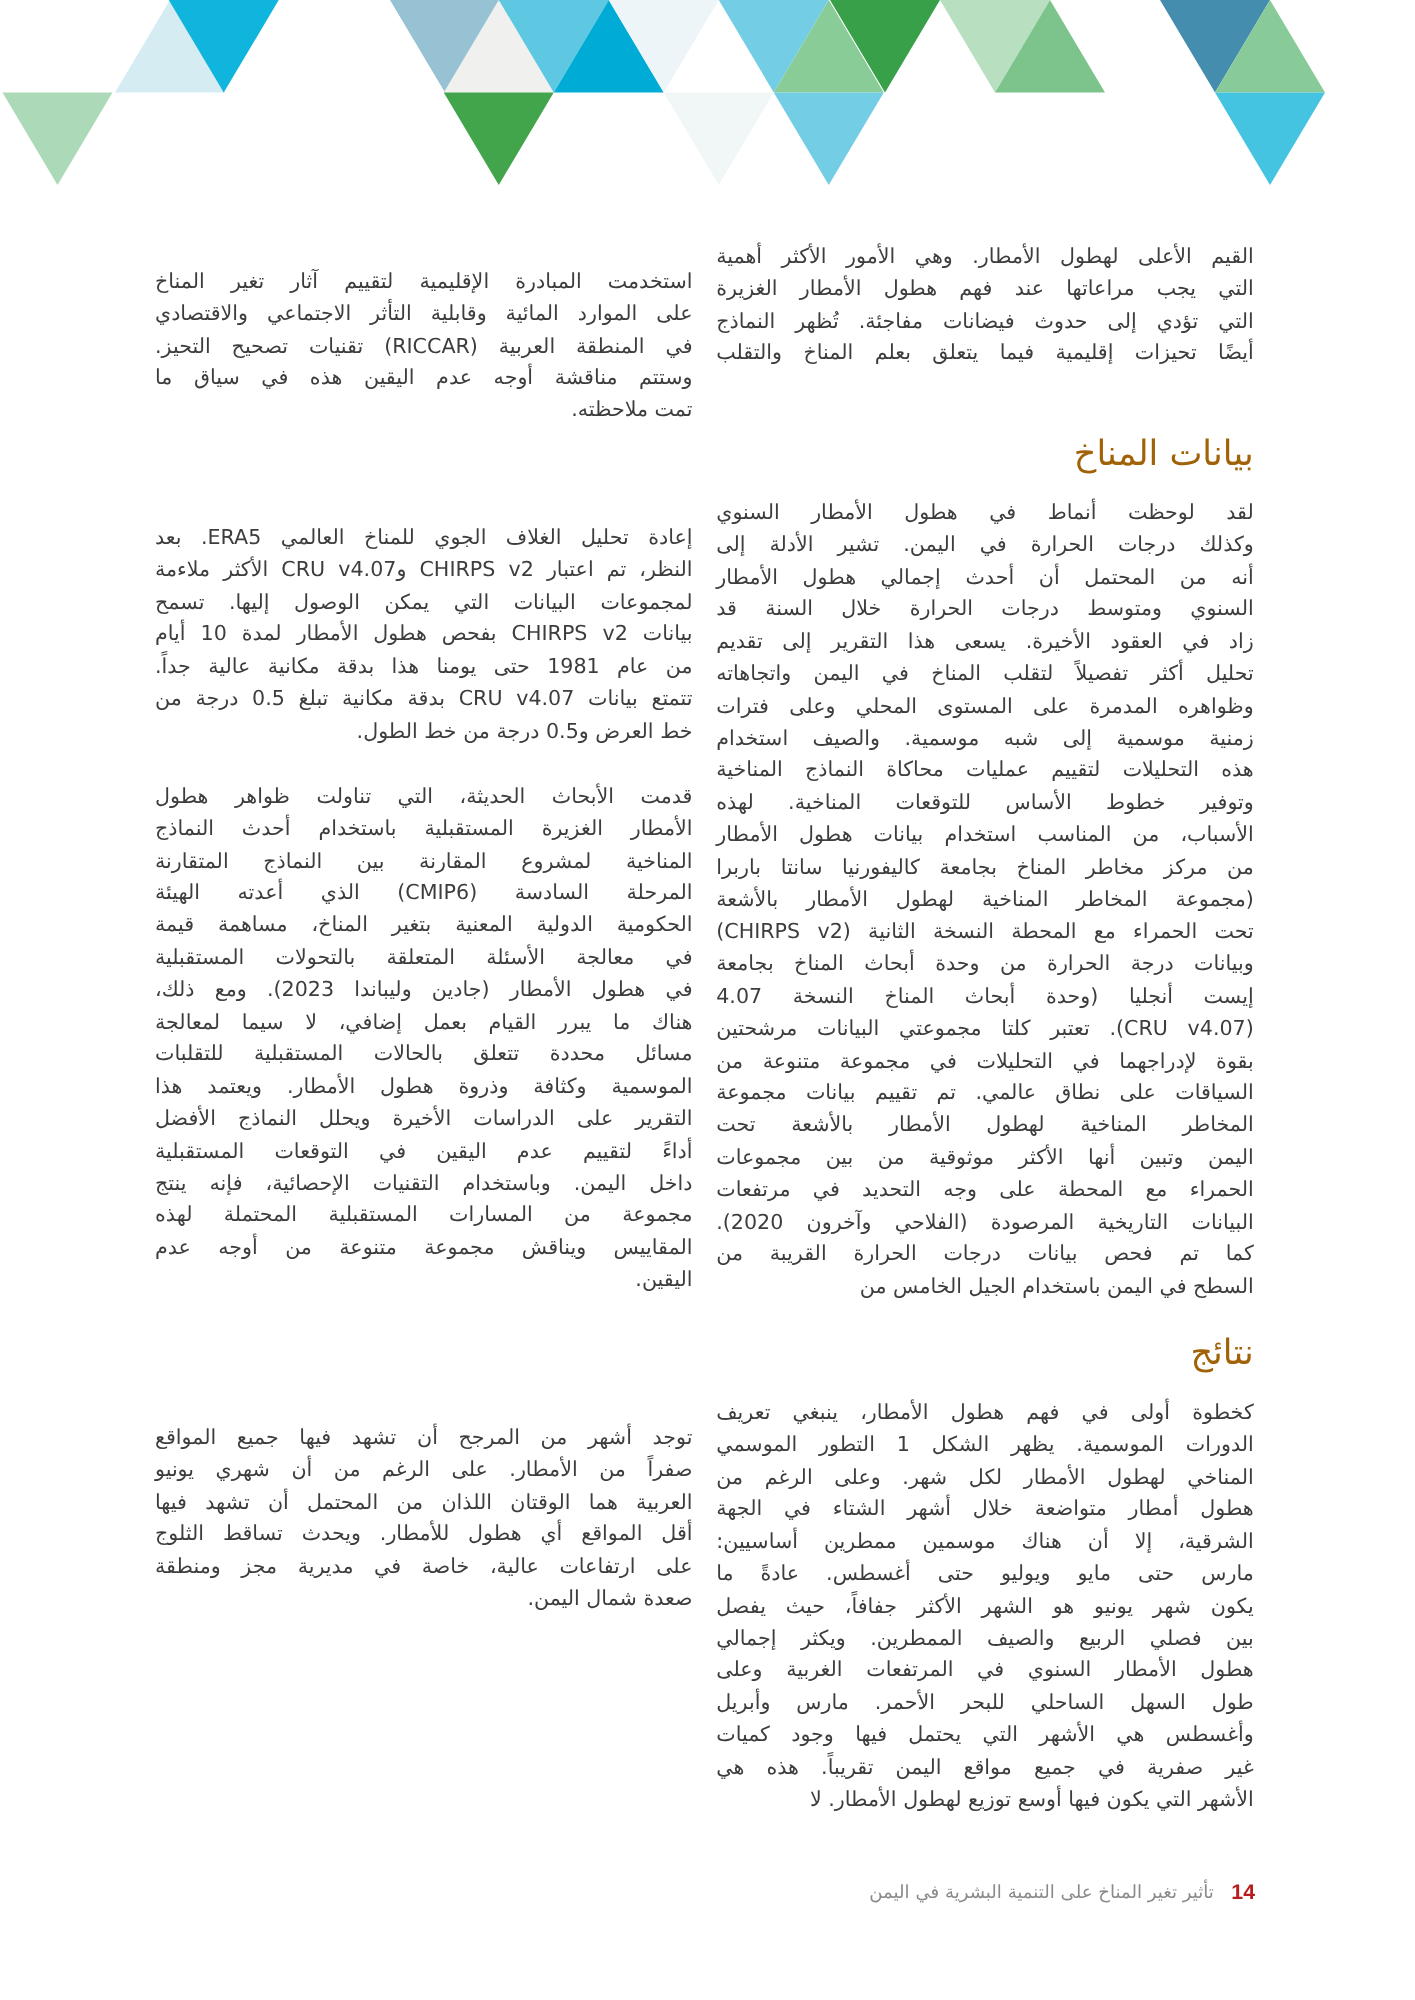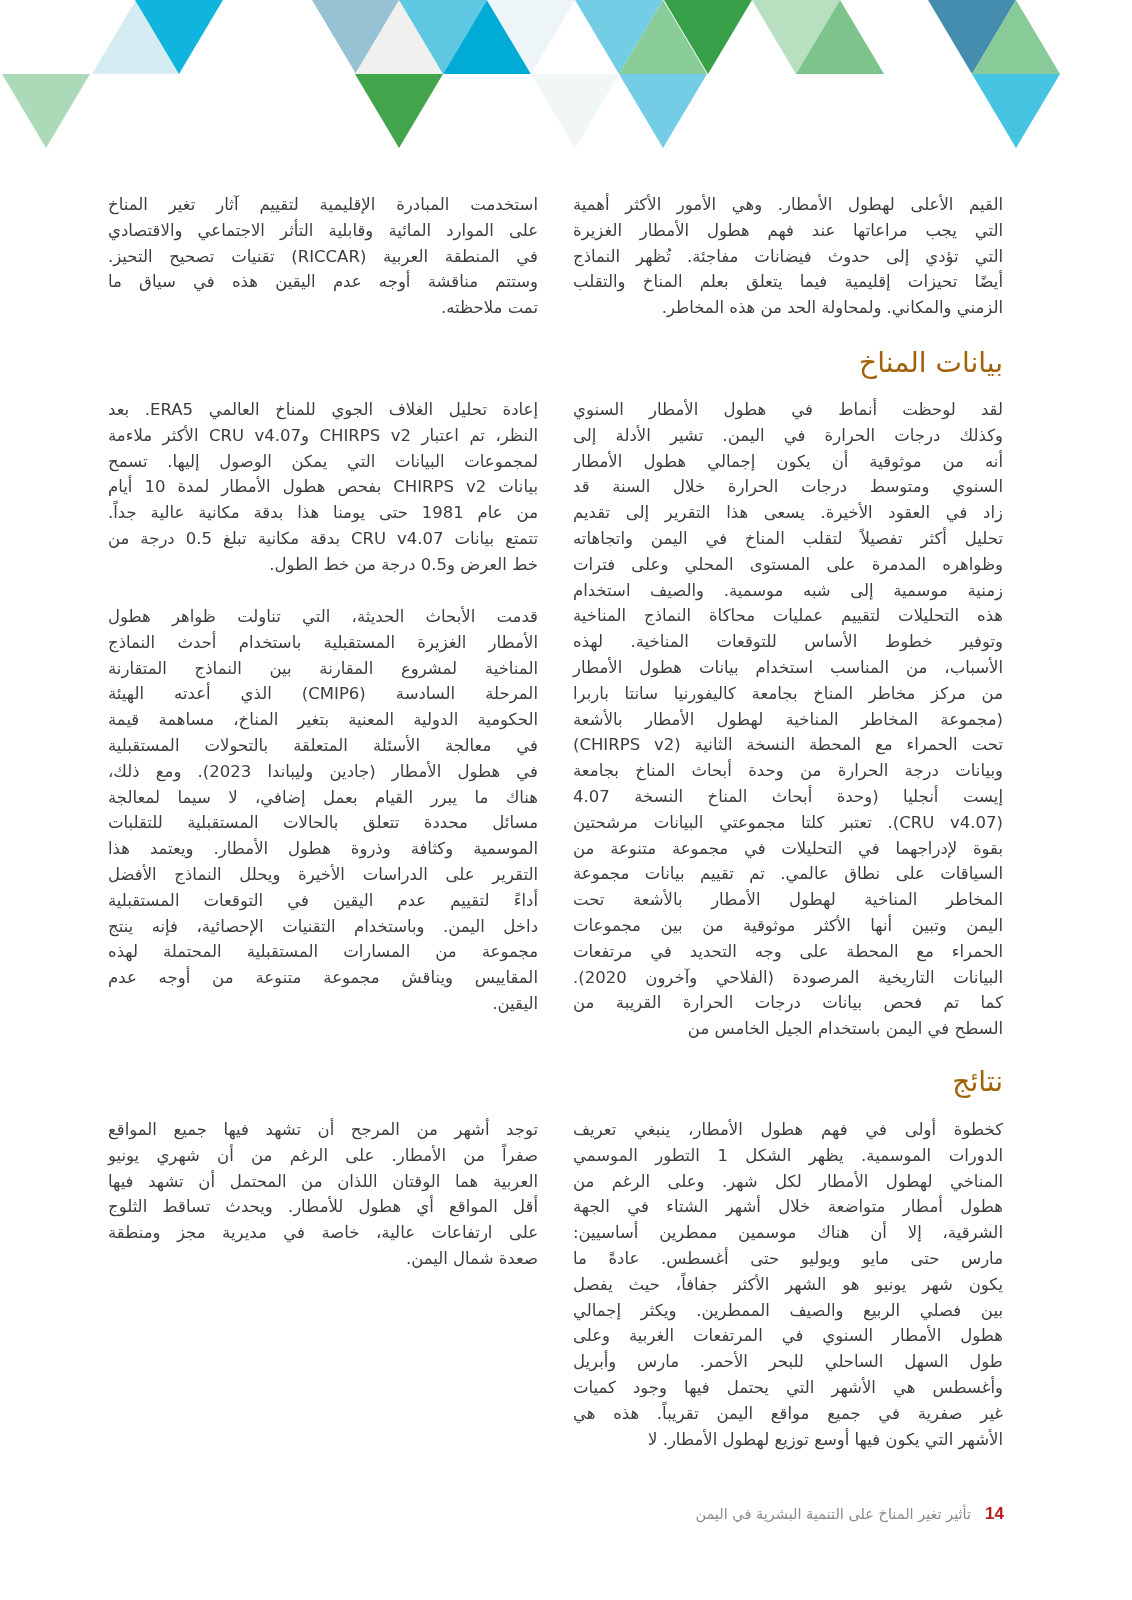--- a/index.html
+++ b/index.html
@@ -4,21 +4,21 @@
 <style>
   html, body { margin: 0; padding: 0; background: #ffffff; }
   body {
     width: 1132px; height: 1600px; position: relative; overflow: hidden;
     font-family: "DejaVu Sans", "Liberation Sans", sans-serif;
     color: #3a3a3a;
   }
   .banner { position: absolute; left: 0; top: 0; width: 1132px; height: 155px; }
   .col { position: absolute; direction: rtl; }
   .col-right { left: 573px; width: 430px; }
-  .col-left { left: 108px; width: 430px; }
+  .col-left { left: 124px; width: 430px; margin-top: 20px; }
   .para {
     position: absolute; left: 0; right: 0;
     font-size: 16.5px; line-height: 25.8px;
     text-align: justify; text-align-last: right;
     color: #3d3d3d;
   }
   .para .ln { display: block; text-align: justify; text-align-last: justify; white-space: nowrap; }
   .para .ln.last { text-align-last: right; }
   .heading {
     position: absolute; right: 0;
@@ -58,27 +58,26 @@
       <polygon points="972,74 1060,74 1016,148" fill="#44c4e0"></polygon>
     </g>
 </svg>
 
 <div class="col col-right" style="top:0;height:1500px;">
   <div class="para" style="top:192px;">
       <span class="ln">القيم الأعلى لهطول الأمطار. وهي الأمور الأكثر أهمية</span>
       <span class="ln">التي يجب مراعاتها عند فهم هطول الأمطار الغزيرة</span>
       <span class="ln">التي تؤدي إلى حدوث فيضانات مفاجئة. تُظهر النماذج</span>
       <span class="ln">أيضًا تحيزات إقليمية فيما يتعلق بعلم المناخ والتقلب</span>
-      <span class="ln last">الزمني والمكاني. ولمحاولة الحد من هذه المخاطر.</span>
     </div>
   <h2 class="heading" style="top:343px;margin:0;">بيانات المناخ</h2>
   <div class="para" style="top:397px;">
       <span class="ln">لقد لوحظت أنماط في هطول الأمطار السنوي</span>
       <span class="ln">وكذلك درجات الحرارة في اليمن. تشير الأدلة إلى</span>
-      <span class="ln">أنه من موثوقية أن يكون إجمالي هطول الأمطار</span>
+      <span class="ln">أنه من المحتمل أن أحدث إجمالي هطول الأمطار</span>
       <span class="ln">السنوي ومتوسط درجات الحرارة خلال السنة قد</span>
       <span class="ln">زاد في العقود الأخيرة. يسعى هذا التقرير إلى تقديم</span>
       <span class="ln">تحليل أكثر تفصيلاً لتقلب المناخ في اليمن واتجاهاته</span>
       <span class="ln">وظواهره المدمرة على المستوى المحلي وعلى فترات</span>
       <span class="ln">زمنية موسمية إلى شبه موسمية. والصيف استخدام</span>
       <span class="ln">هذه التحليلات لتقييم عمليات محاكاة النماذج المناخية</span>
       <span class="ln">وتوفير خطوط الأساس للتوقعات المناخية. لهذه</span>
       <span class="ln">الأسباب، من المناسب استخدام بيانات هطول الأمطار</span>
       <span class="ln">من مركز مخاطر المناخ بجامعة كاليفورنيا سانتا باربرا</span>
       <span class="ln">(مجموعة المخاطر المناخية لهطول الأمطار بالأشعة</span>

